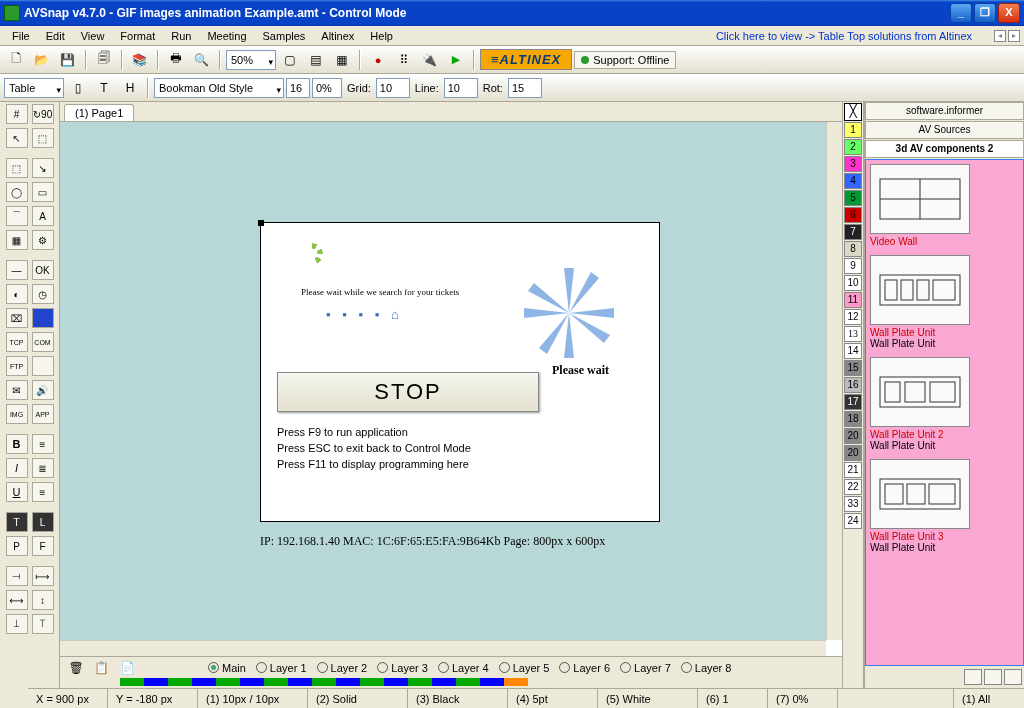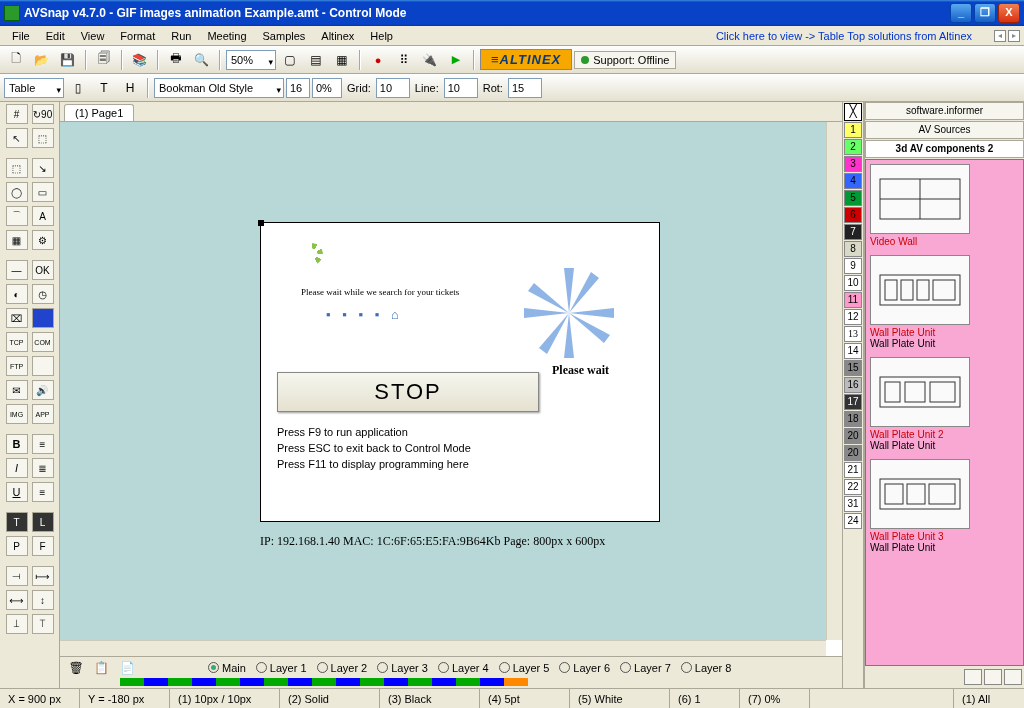--- a/index.html
+++ b/index.html
@@ -61,21 +61,21 @@
 .pitem { margin-bottom:8px; }
 .pitem .thumb { width:100px; height:70px; border:1px solid #888; background:#fafafa; margin-bottom:2px; display:flex; align-items:center; justify-content:center; }
 .pitem .pname { color:#c00; font-size:10px; }
 .pitem .psub { font-size:10px; }
 .layerbar { height:22px; background:#ece9d8; border-top:1px solid #aca899; display:flex; align-items:center; padding:0 4px; gap:2px; }
 .layer { display:flex; align-items:center; gap:3px; padding:0 4px; }
 .radio{ width:11px; height:11px; border:1px solid #555; border-radius:50%; display:inline-block; position:relative;}
 .radio.on::after{ content:""; position:absolute; inset:2px; background:#3a7; border-radius:50%; }
 .colorbar { height:10px; display:flex; padding:0 60px; gap:0; }
 .colorbar span{ flex:0 0 12px; height:8px; }
-.statusbar { height:20px; background:#ece9d8; border-top:1px solid #aca899; display:flex; align-items:center; font-size:11px; }
+.statusbar { height:20px; background:#ece9d8; border-top:1px solid #aca899; display:flex; align-items:center; font-size:11px;margin-left:28px; }
 .statusbar .cell { border-right:1px solid #aca899; padding:0 8px; height:100%; line-height:20px; }
 .statusbar .cell:first-child{ width:80px;} 
 .statusbar .flex { flex:1; }
 .sicon { width:18px; height:16px; border:1px solid #888; background:#f6f6ee; margin-left:2px; display:inline-block; }
 </style>
 </head>
 <body>
 
 <div class="titlebar">
   <span class="appicon"></span>
@@ -393,21 +393,21 @@
       <div class="n" style="background: rgb(255, 255, 255); font-family: Liberation Serif, serif;">13</div>
       <div class="n" style="background: rgb(255, 255, 255);">14</div>
       <div class="n" style="background: rgb(136, 136, 136);">15</div>
       <div class="n" style="background: rgb(187, 187, 187);">16</div>
       <div class="n" style="background: rgb(51, 51, 51); color: rgb(255, 255, 255);">17</div>
       <div class="n" style="background: rgb(136, 136, 136);">18</div>
       <div class="n" style="background: rgb(136, 136, 136);">20</div>
       <div class="n" style="background: rgb(136, 136, 136);">20</div>
       <div class="n" style="background: rgb(255, 255, 255);">21</div>
       <div class="n" style="background: rgb(255, 255, 255);">22</div>
-      <div class="n" style="background: rgb(255, 255, 255);">31</div>
+      <div class="n" style="background: rgb(255, 255, 255);">33</div>
       <div class="n" style="background: rgb(255, 255, 255);">24</div>
     </div>
 
   <div class="rpanel">
     <div class="rtab">software.informer</div>
     <div class="rtab">AV Sources</div>
     <div class="rtab active">3d AV components 2</div>
     <div class="palette">
       <div class="pitem">
         <div class="thumb">

